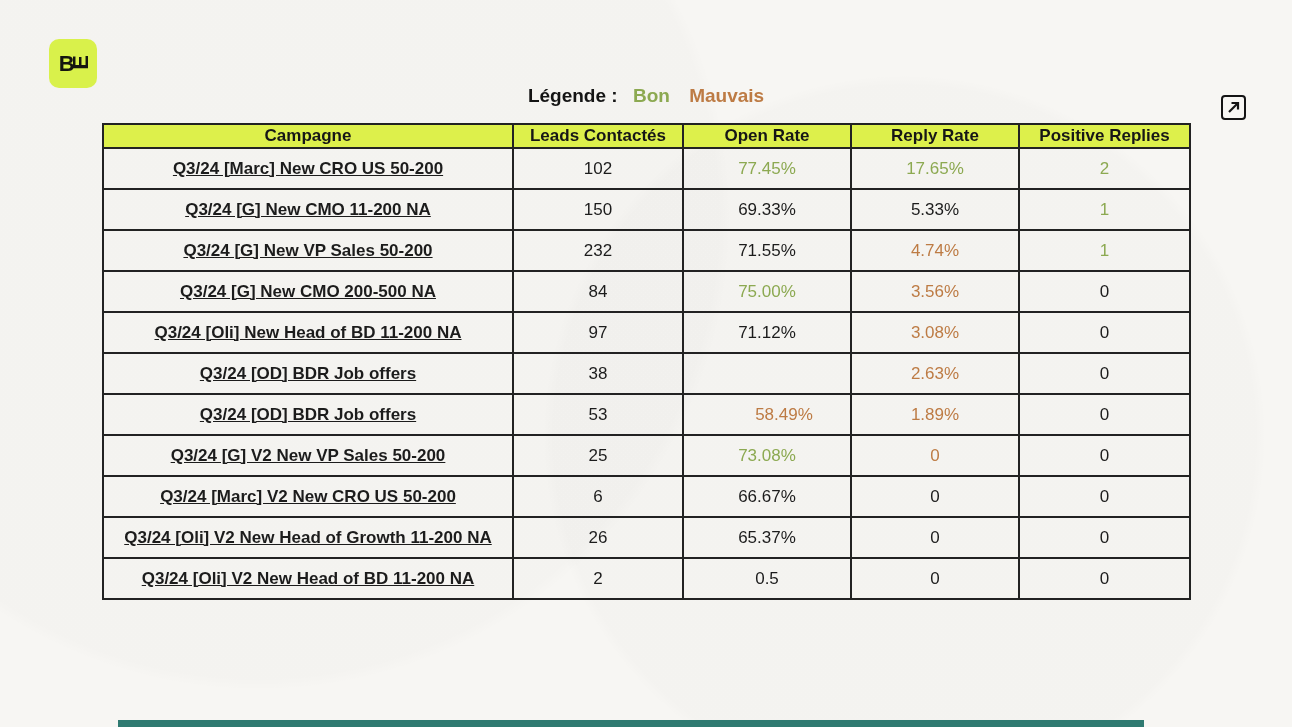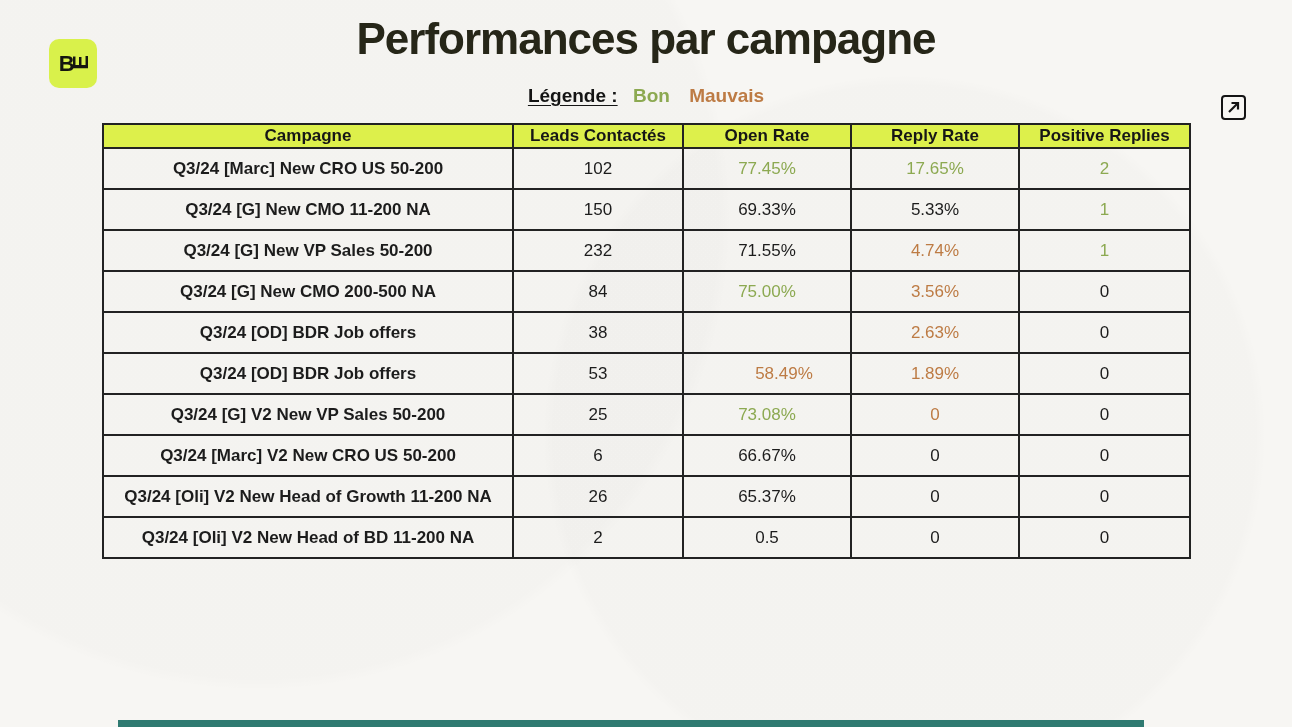--- a/index.html
+++ b/index.html
@@ -38,21 +38,21 @@
     text-align: center;
     font-size: 44px; font-weight: bold; letter-spacing: -1px;
     color: #262618;
   }
   
   .legend {
     position: absolute; left: 0; right: 0; top: 85px;
     text-align: center;
     font-size: 19px; font-weight: bold;
   }
-  .legend .lbl { color: #141414; text-decoration: underline; text-underline-offset: 3px; font-weight: bold; margin-right: 10px; }
+  .legend .lbl { color: #141414; text-underline-offset: 3px; font-weight: bold; margin-right: 10px; }
   .legend .good { margin-right: 14px; }
   
   .ext-btn {
     position: absolute; left: 1221px; top: 95px;
     width: 25px; height: 25px;
     border: 2.5px solid #141414; border-radius: 4px;
     display: flex; align-items: center; justify-content: center;
     background: transparent; cursor: pointer;
   }
   .ext-btn svg { display: block; }
@@ -70,39 +70,38 @@
     vertical-align: middle;
     padding: 0 6px;
     overflow: hidden;
     white-space: nowrap;
   }
   table.perf th {
     height: 24px;
     font-size: 17px; font-weight: bold; color: #161616;
   }
   table.perf td { height: 41px; font-size: 17px; color: #1c1c1c; }
-  td.campaign { font-weight: bold; font-size: 16px; color: #141414; }
+  td.campaign { font-weight: bold; font-size: 16px; color: #141414; text-decoration: underline; }
   
   .bottom-bar {
     position: absolute; left: 118px; bottom: 0;
     width: 1026px; height: 7px;
     background: #2f7a71;
   }
 </style>
 </head>
 <body>
 
 <div class="page">
 
   <div class="logo" style="background: rgb(217, 241, 75);">
     <span>B</span>
       <span class="rot">E</span>
   </div>
 
-  <h1 class="title">Performances par campagne</h1>
 
   <div class="legend">
     <span class="lbl">Légende :</span>
     <span class="good" style="color: rgb(140, 169, 81);">Bon</span>
     <span class="bad" style="color: rgb(189, 123, 68);">Mauvais</span>
   </div>
 
   <div class="ext-btn">
     <svg width="13" height="13" viewBox="0 0 13 13">
       <line x1="2" y1="11" x2="10.5" y2="2.5" stroke="#141414" stroke-width="2.2"></line>
@@ -150,20 +149,27 @@
           <td class="positive" style="color: rgb(140, 169, 81);">1</td>
         </tr>
         <tr>
           <td class="campaign">Q3/24 [G] New CMO 200-500 NA</td>
           <td class="leads">84</td>
           <td class="open" style="color: rgb(140, 169, 81);">75.00%</td>
           <td class="reply" style="color: rgb(189, 123, 68);">3.56%</td>
           <td class="positive">0</td>
         </tr>
         <tr>
+          <td class="campaign">Q3/24 [Oli] New Head of BD 11-200 NA</td>
+          <td class="leads">97</td>
+          <td class="open">71.12%</td>
+          <td class="reply" style="color: rgb(189, 123, 68);">3.08%</td>
+          <td class="positive">0</td>
+        </tr>
+        <tr>
           <td class="campaign">Q3/24 [OD] BDR Job offers</td>
           <td class="leads">38</td>
           <td class="open"></td>
           <td class="reply" style="color: rgb(189, 123, 68);">2.63%</td>
           <td class="positive">0</td>
         </tr>
         <tr>
           <td class="campaign">Q3/24 [OD] BDR Job offers</td>
           <td class="leads">53</td>
           <td class="open" style="color: rgb(189, 123, 68); padding-left: 40px;">58.49%</td>

